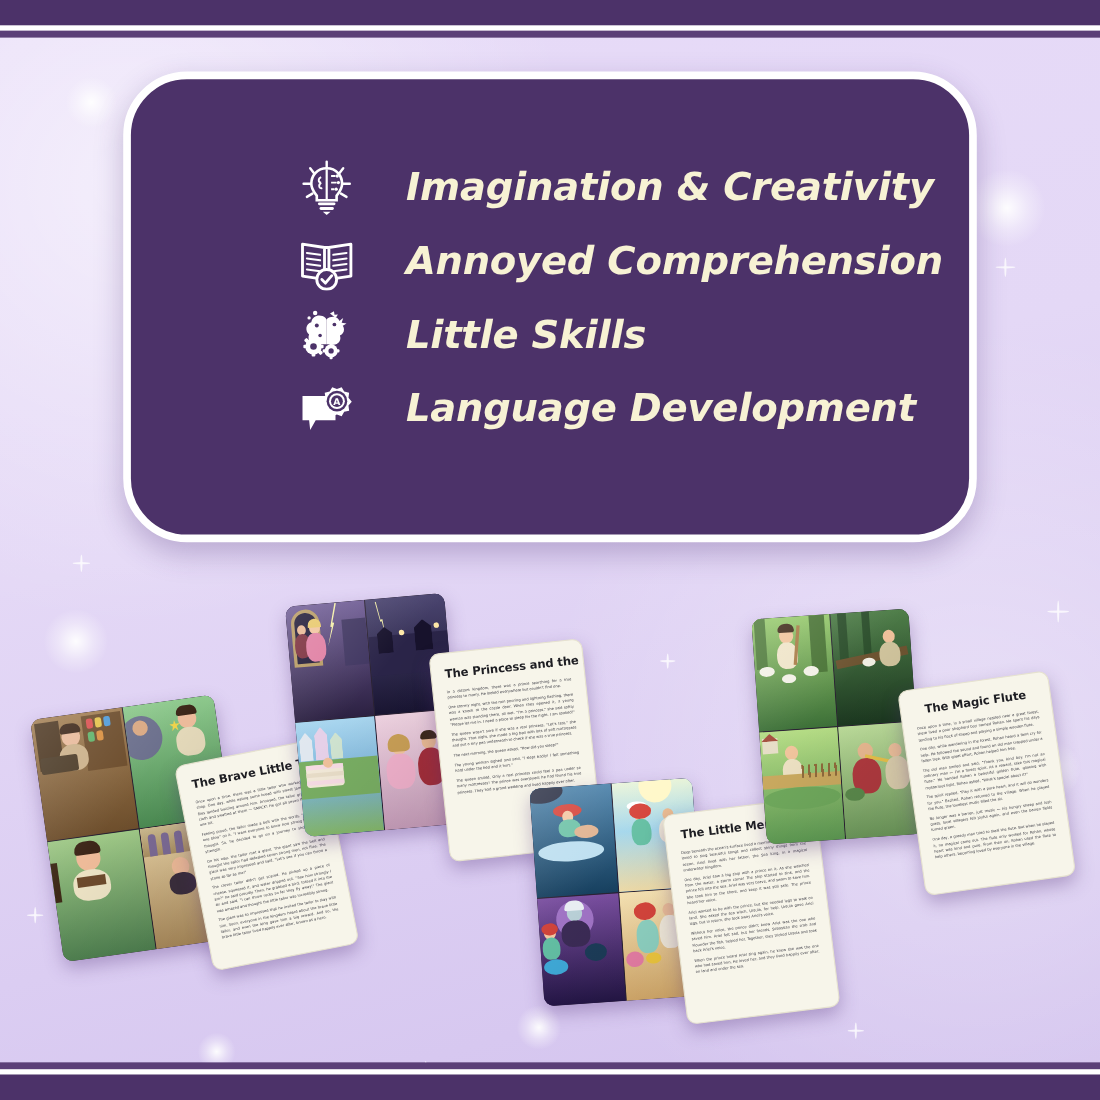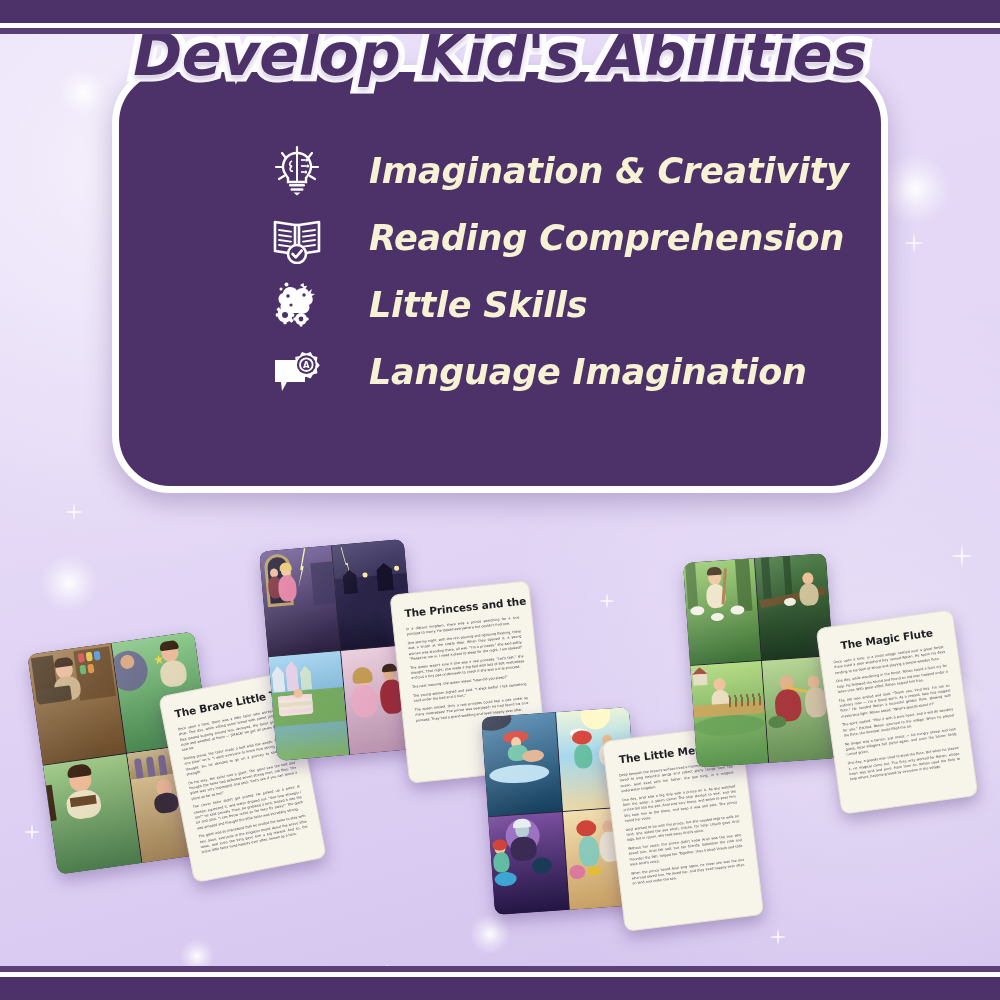--- a/index.html
+++ b/index.html
@@ -214,21 +214,20 @@
     <div class="star4" style="left:66px;  top:470px; width:16px; height:16px;"></div>
     <div class="star4" style="left:952px; top:512px; width:20px; height:20px;"></div>
     <div class="star4" style="left:24px;  top:790px; width:15px; height:15px;"></div>
     <div class="star4" style="left:600px; top:560px; width:14px; height:14px;"></div>
     <div class="star4" style="left:380px; top:930px; width:13px; height:13px;"></div>
     <div class="star4" style="left:770px; top:895px; width:15px; height:15px;"></div>
   </div>
 
   <div class="hero">
 
-    <div class="hero-title">Develop Kid's Abilities</div>
 
     <div class="feature-list">
 
       <div class="feature-row">
         <span class="feature-icon">
           <svg width="52" height="52" viewBox="0 0 52 52" fill="none">
             <g stroke="#ffffff" stroke-width="2.2" stroke-linecap="round">
               <line x1="26" y1="2" x2="26" y2="8"></line>
               <line x1="11" y1="8" x2="14.5" y2="12.5"></line>
               <line x1="41" y1="8" x2="37.5" y2="12.5"></line>
@@ -269,21 +268,21 @@
               <line x1="8" y1="33" x2="20" y2="34.6"></line>
               <line x1="32" y1="19.6" x2="44" y2="18"></line>
               <line x1="32" y1="24.6" x2="44" y2="23"></line>
               <line x1="32" y1="29.6" x2="44" y2="28"></line>
               <line x1="32" y1="34.6" x2="44" y2="33"></line>
             </g>
             <circle cx="26" cy="42" r="9" fill="#4c3269" stroke="#ffffff" stroke-width="2.6"></circle>
             <path d="M21.6 42 L24.8 45.4 L30.6 38.6" stroke="#ffffff" stroke-width="2.6" fill="none" stroke-linecap="round" stroke-linejoin="round"></path>
           </svg>
         </span>
-        <span class="feature-label">Reading Comprehension</span>
+        <span class="feature-label">Annoyed Comprehension</span>
       </div>
 
 
       <div class="feature-row">
         <span class="feature-icon">
           <svg width="52" height="52" viewBox="0 0 52 52" fill="none">
             <path d="M25 10 C20 6 13 8 12 14 C7 15 6 22 10 25 C8 30 12 35 17 34 L26 34 L26 12 Z" fill="#ffffff"></path>
             <path d="M26 11 C31 7 38 9 38 15 C43 17 43 24 38 26 C40 31 35 36 30 34 L26 34 Z" fill="#ffffff"></path>
             <g fill="#4c3269">
               <circle cx="17" cy="17" r="1.8"></circle>
@@ -323,21 +322,21 @@
         <span class="feature-icon">
           <svg width="52" height="52" viewBox="0 0 52 52" fill="none">
             <path d="M4 14 L34 14 L34 36 L16 36 L11 45 L10 36 L4 36 Z" fill="#ffffff"></path>
             <path d="M31 6 l4.3 1.6 l4.3 -1.6 l2.3 4 l4.5 1.1 l-0.6 4.6 l3 3.5 l-3 3.5 l0.6 4.6 l-4.5 1.1 l-2.3 4 l-4.3 -1.6 l-4.3 1.6 l-2.3 -4 l-4.5 -1.1 l0.6 -4.6 l-3 -3.5 l3 -3.5 l-0.6 -4.6 l4.5 -1.1 Z" fill="#ffffff"></path>
             <circle cx="35.3" cy="18.7" r="9.4" fill="#4c3269"></circle>
             <circle cx="35.3" cy="18.7" r="7.2" fill="#ffffff"></circle>
             <circle cx="35.3" cy="18.7" r="5.4" fill="#4c3269"></circle>
             <text x="35.3" y="22.2" font-family="DejaVu Sans, sans-serif" font-size="8.4" font-weight="700" fill="#ffffff" text-anchor="middle">A</text>
           </svg>
         </span>
-        <span class="feature-label">Language Imagination</span>
+        <span class="feature-label">Language Development</span>
       </div>
 
     </div>
   </div>
 
   <div class="card card-img" style="left:42px; top:642px; width:168px; height:222px; transform: rotate(-8deg);">
     <div class="grid2">
       <div class="cell" style="background:linear-gradient(160deg,#8a6a44,#5e4226);">
         <div class="sc" style="background:linear-gradient(180deg,#a07c50 0%,#6d4e2c 100%);"></div>
         <div style="position:absolute;left:3px;top:4px;width:22px;height:44px;background:#4a341e;"></div>

